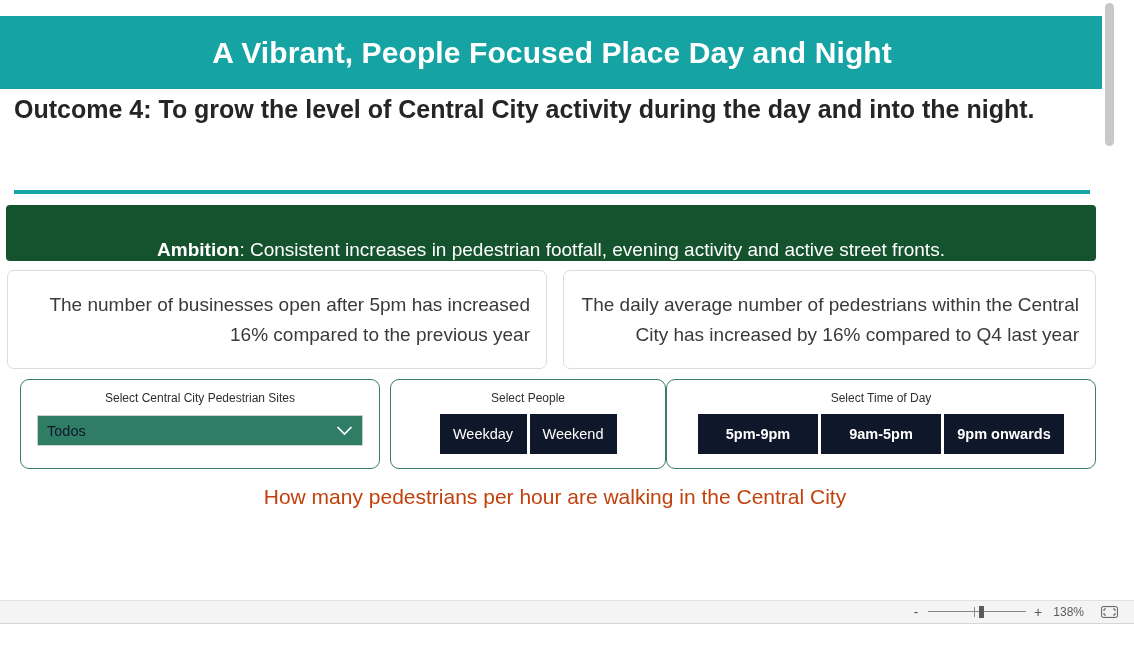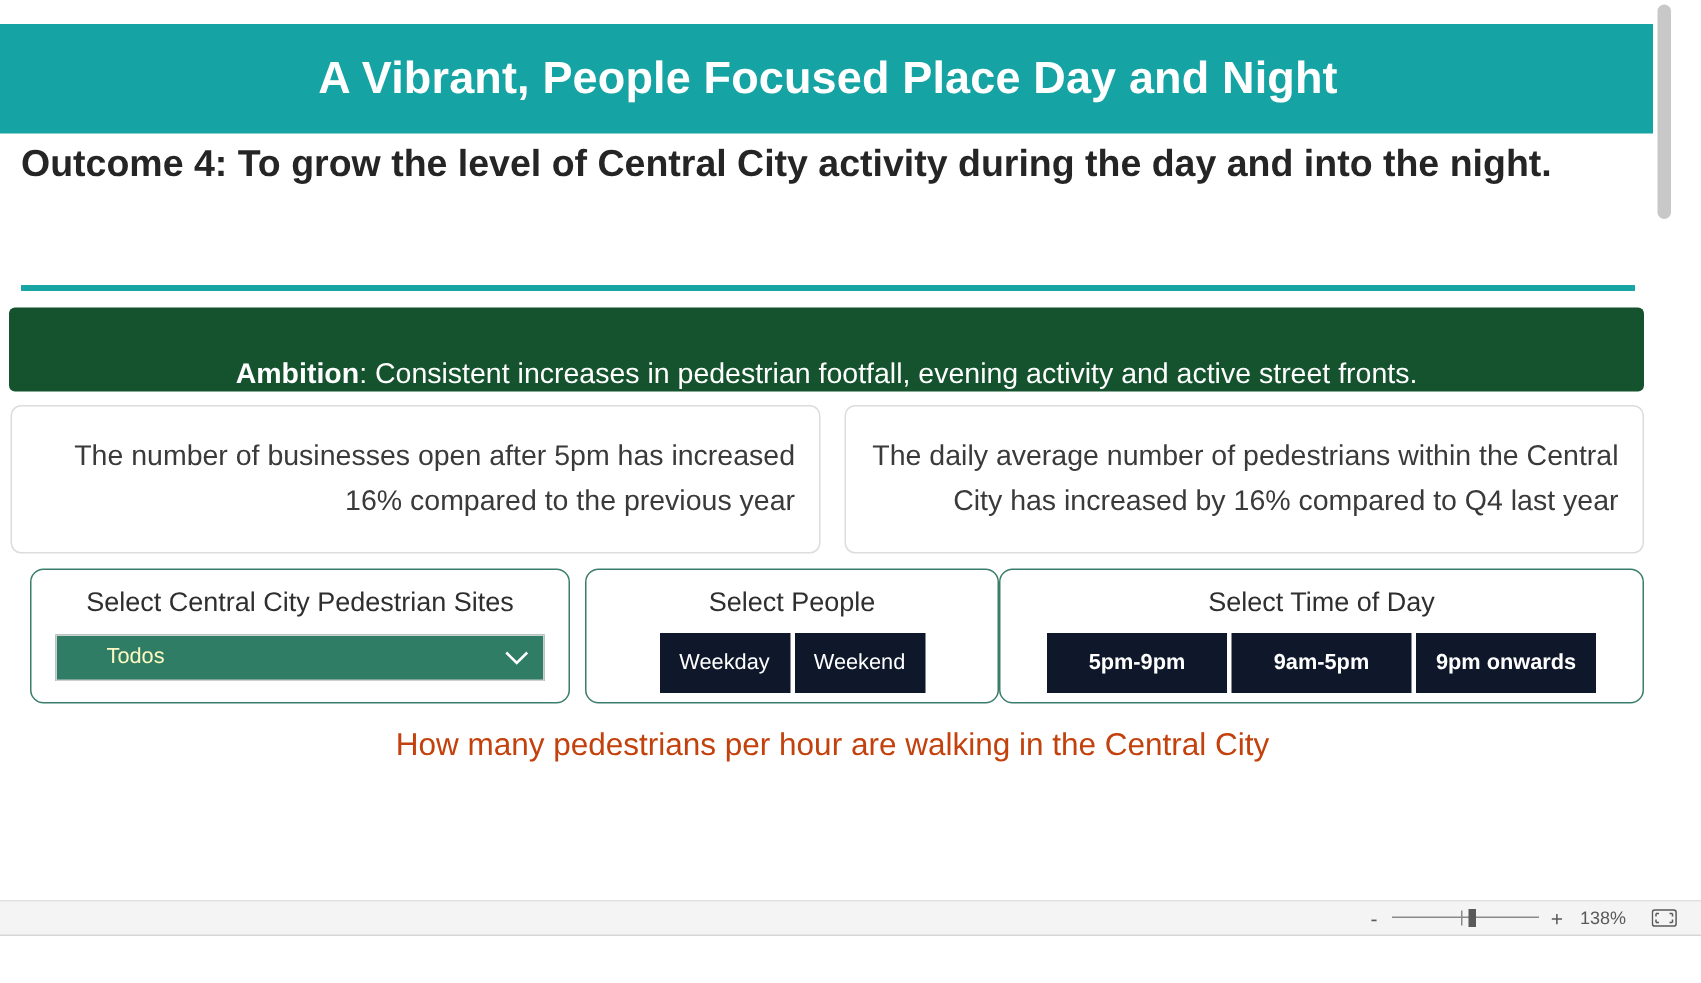--- a/index.html
+++ b/index.html
@@ -117,44 +117,43 @@
     border: 1px solid #3b7d6b;
     border-radius: 9px;
     padding-top: 6px;
   }
   .slicer-sites   { left: 20px;  width: 360px; }
   .slicer-weekday { left: 390px; width: 276px; }
   .slicer-time    { left: 666px; width: 430px; }
 
   .slicer-title {
     text-align: center;
-    font-size: 18px;
+    font-size: 12px;
     color: #2f2f2f;
     line-height: 1.2;
     padding: 5px 0 0 0;
   }
 
   
   .dropdown {
     margin: 10px auto 0 auto;
     width: 326px;
     height: 31px;
     background: #2f7d65;
     border: 1px solid #cfcfcf;
     display: flex;
     align-items: center;
     padding: 0 9px;
     cursor: pointer;
   }
   .dropdown-value {
-    color: #fef9c3;
+    color: #0f172a;
     font-size: 14.5px;
     flex: 1;
     text-align: left;
-    margin-left: 24px;
   }
   .chev {
     width: 17px; height: 11px;
     flex: 0 0 auto;
   }
 
   
   .btn-row {
     display: flex;
     justify-content: center;

